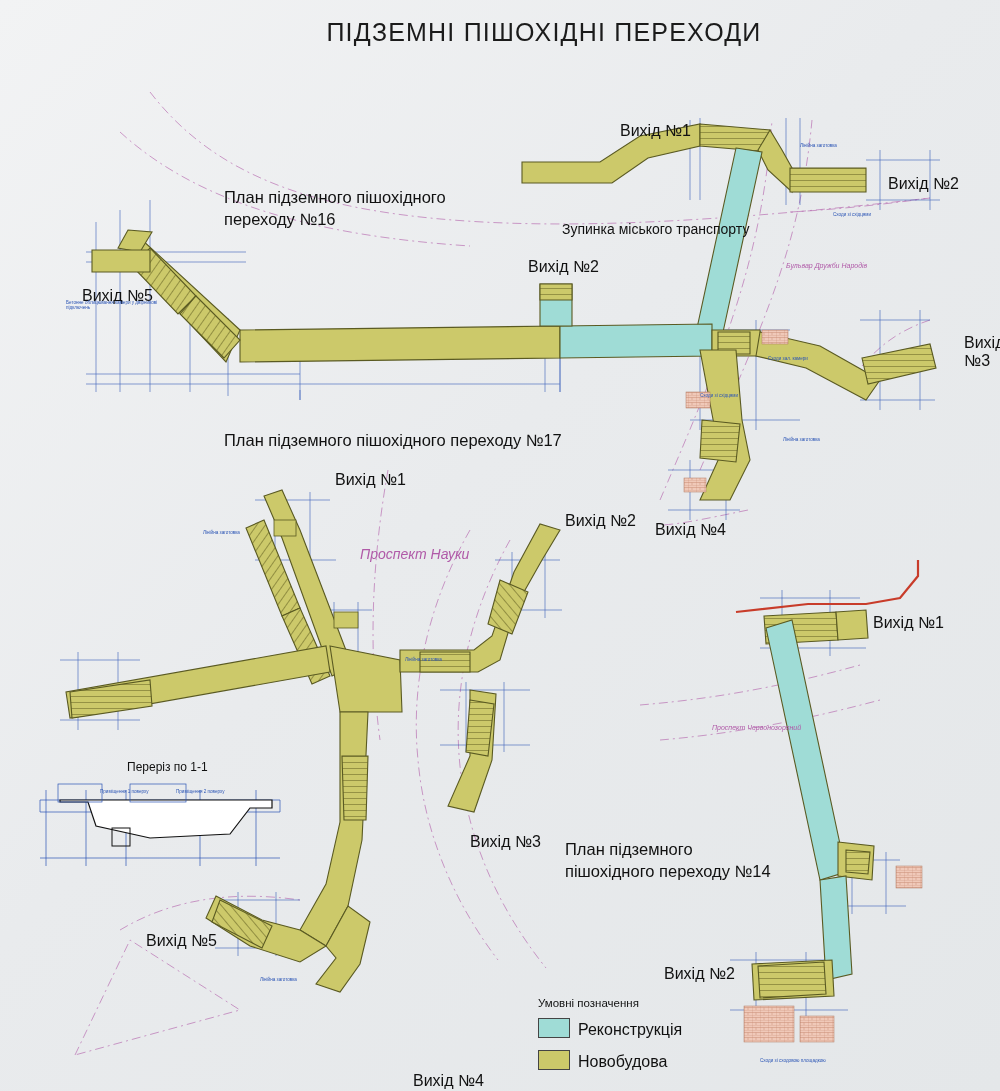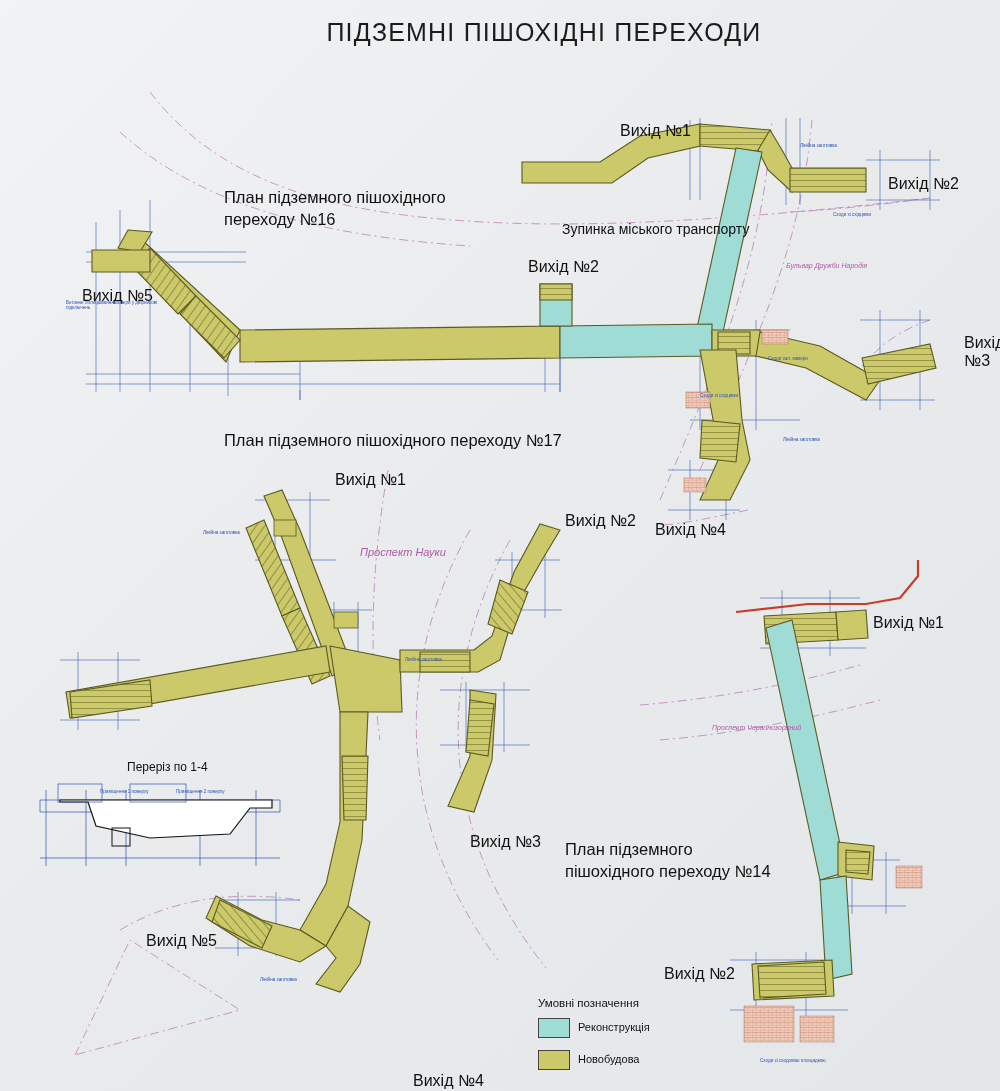--- a/index.html
+++ b/index.html
@@ -20,21 +20,21 @@
     font-size:25px;letter-spacing:1.2px;font-weight:400;color:#1b1b1b;padding-left:44px;
   }
   .lbl{position:absolute;font-size:11.5px;color:#111;white-space:pre;}
   .plan-title{position:absolute;font-size:16.5px;color:#111;line-height:1.35;white-space:pre;}
   .exit{position:absolute;font-size:16px;color:#111;white-space:pre;}
   .tiny{position:absolute;font-size:4.6px;color:#2b55b5;white-space:pre;}
   .tiny-pink{position:absolute;font-size:5.6px;color:#b05aa8;white-space:pre;font-style:italic;}
   svg{position:absolute;left:0;top:0;}
   .legend-title{position:absolute;font-size:11.5px;color:#111;}
   .sw{position:absolute;border:1px solid #444;}
-  .sw-l{position:absolute;font-size:11px;color:#111;}
+  .sw-l{position:absolute;font-size:16px;color:#111;}
 </style>
 </head>
 <body style="background: rgb(238, 240, 242);">
 
 <div id="board">
 
   <div class="ttl">ПІДЗЕМНІ ПІШОХІДНІ ПЕРЕХОДИ</div>
 
   <svg width="1000" height="1091">
     <defs>
@@ -201,25 +201,25 @@
       <rect x="744" y="1006" width="50" height="36" fill="url(#brick)" stroke="#b07a62" stroke-width="0.5"></rect>
       <rect x="800" y="1016" width="34" height="26" fill="url(#brick)" stroke="#b07a62" stroke-width="0.5"></rect>
     </g>
   </svg>
 
   <div class="plan-title" style="left:224px;top:158px;margin-top:28px;">План підземного пішохідного
 переходу №16</div>
   <div class="plan-title" style="left:224px;top:429px;">План підземного пішохідного переходу №17</div>
   <div class="plan-title" style="left:565px;top:838px;">План підземного
 пішохідного переходу №14</div>
-  <div class="lbl" style="left:127px;top:760px;font-size:12px;">Переріз по 1-4</div>
+  <div class="lbl" style="left:127px;top:760px;font-size:12px;">Переріз по 1-1</div>
 
   <div class="lbl" style="left:562px;top:193px;font-size:14px;margin-top:28px;">Зупинка міського транспорту</div>
   <div class="tiny-pink" style="left:786px;top:262px;font-size:7px;">Бульвар Дружби Народів</div>
-  <div class="tiny-pink" style="left:360px;top:546px;font-size:11px;">Проспект Науки</div>
+  <div class="tiny-pink" style="left:360px;top:546px;font-size:14px;">Проспект Науки</div>
   <div class="tiny-pink" style="left:712px;top:724px;font-size:7px;">Проспект Червонозоряний</div>
 
   <div class="exit" style="left:620px;top:122px;">Вихід №1</div>
   <div class="exit" style="left:888px;top:175px;">Вихід №2</div>
   <div class="exit" style="left:82px;top:287px;">Вихід №5</div>
   <div class="exit" style="left:528px;top:258px;">Вихід №2</div>
   <div class="exit" style="left:944px;top:334px;line-height:1.15;margin-left:20px;">Вихід
 №3</div>
   <div class="exit" style="left:655px;top:521px;">Вихід №4</div>
 

